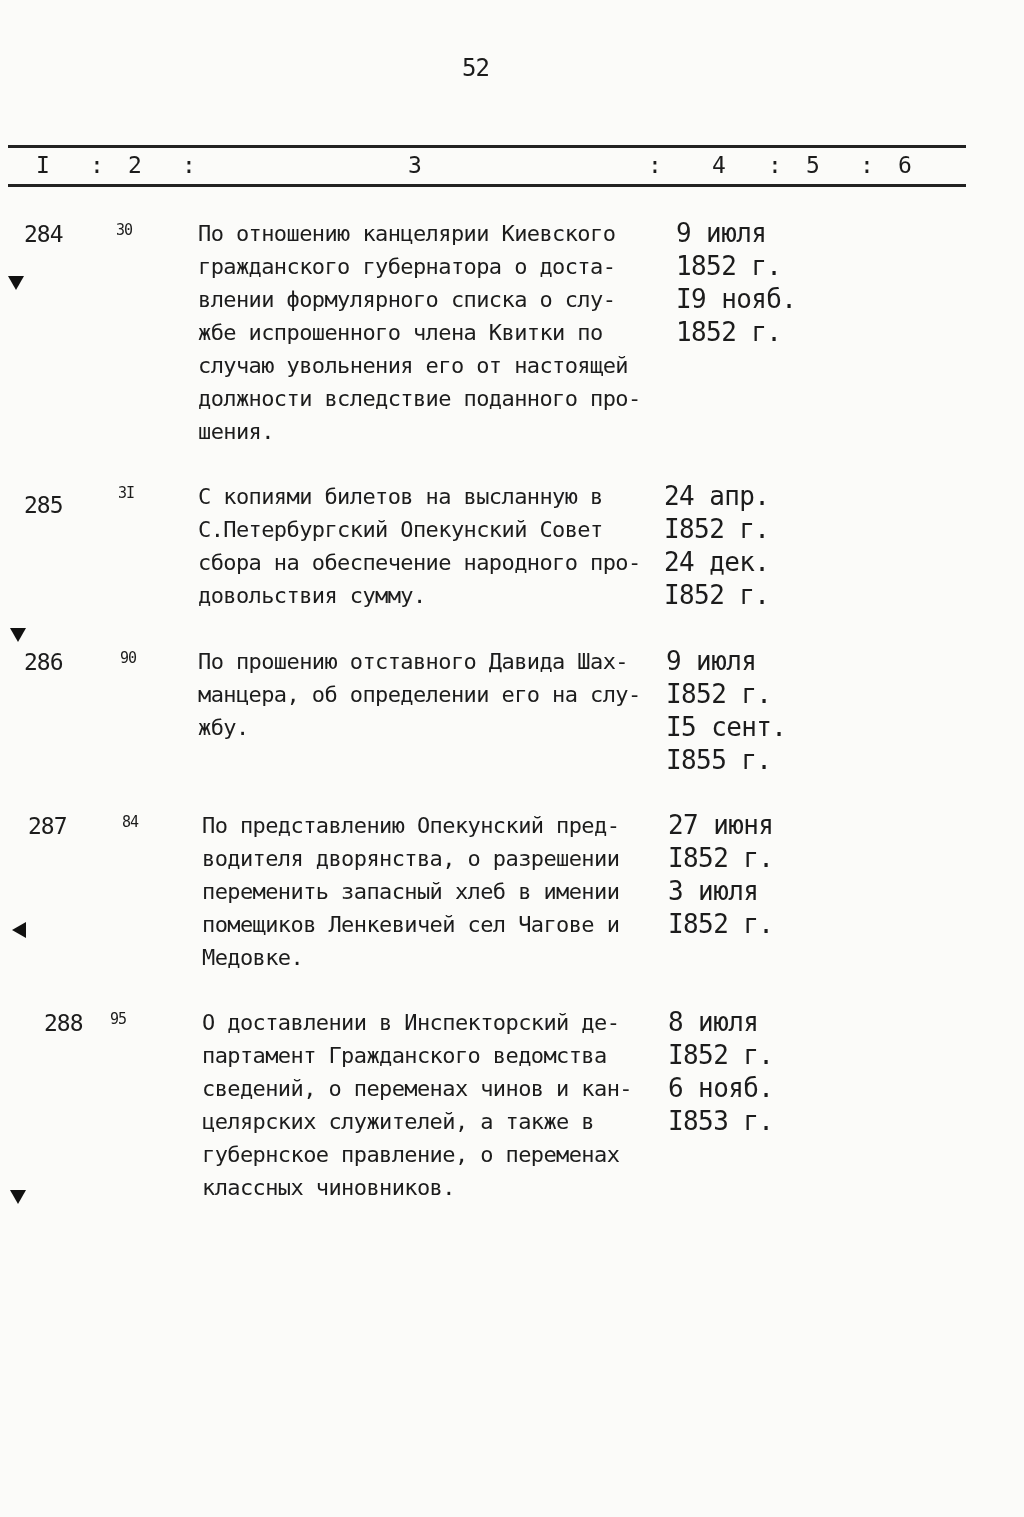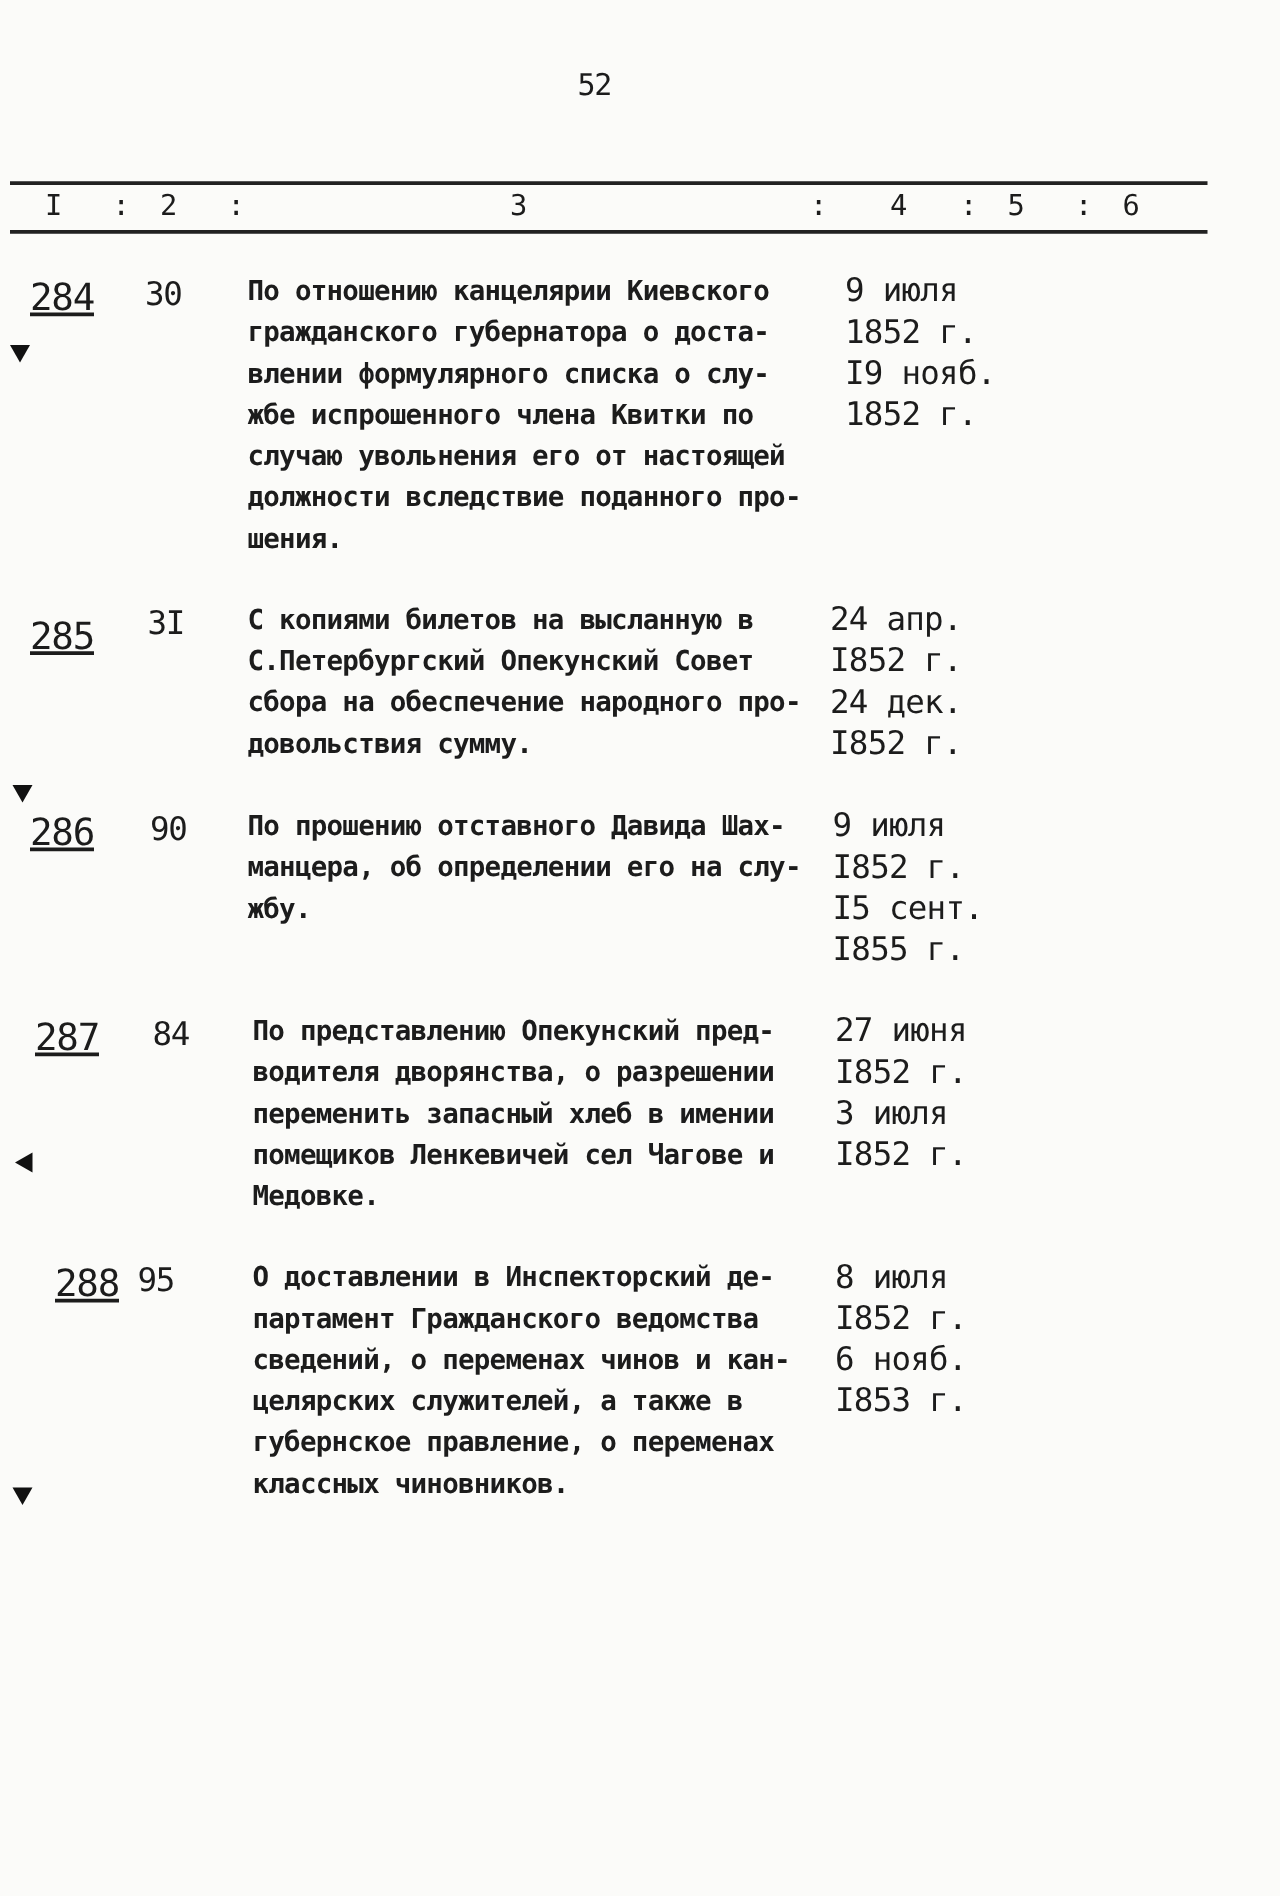--- a/index.html
+++ b/index.html
@@ -20,27 +20,26 @@
     background: #222;
   }
   .rule.top { top: 145px; }
   .rule.bottom { top: 184px; }
   .header {
     position: absolute; top: 152px; left: 0; width: 1024px; height: 30px;
     font-size: 23px;
   }
   .header span { position: absolute; top: 0; }
   .row { position: absolute; left: 0; width: 1024px; }
-  .col1 { position: absolute; left: 24px; font-size: 30px; letter-spacing: -1px; text-decoration: underline; }
-  .col2 { position: absolute; font-size: 26px; letter-spacing: -1px; }
+  .col1 { position: absolute; left: 24px; font-size: 23px; letter-spacing: -1px; }
+  .col2 { position: absolute; font-size: 15px; letter-spacing: -1px; }
   .desc {
     position: absolute; left: 198px; width: 470px;
     font-size: 22px; line-height: 33px; letter-spacing: -0.6px;
     white-space: pre;
-    font-weight: bold;
   }
   .dates {
     position: absolute; font-size: 26px; line-height: 33px;
     letter-spacing: -0.6px; white-space: pre;
   }
   .mark {
     position: absolute; width: 0; height: 0;
   }
   .mark.down { border-left: 8px solid transparent; border-right: 8px solid transparent; border-top: 14px solid #111; }
   .mark.left { border-top: 8px solid transparent; border-bottom: 8px solid transparent; border-right: 14px solid #111; }

